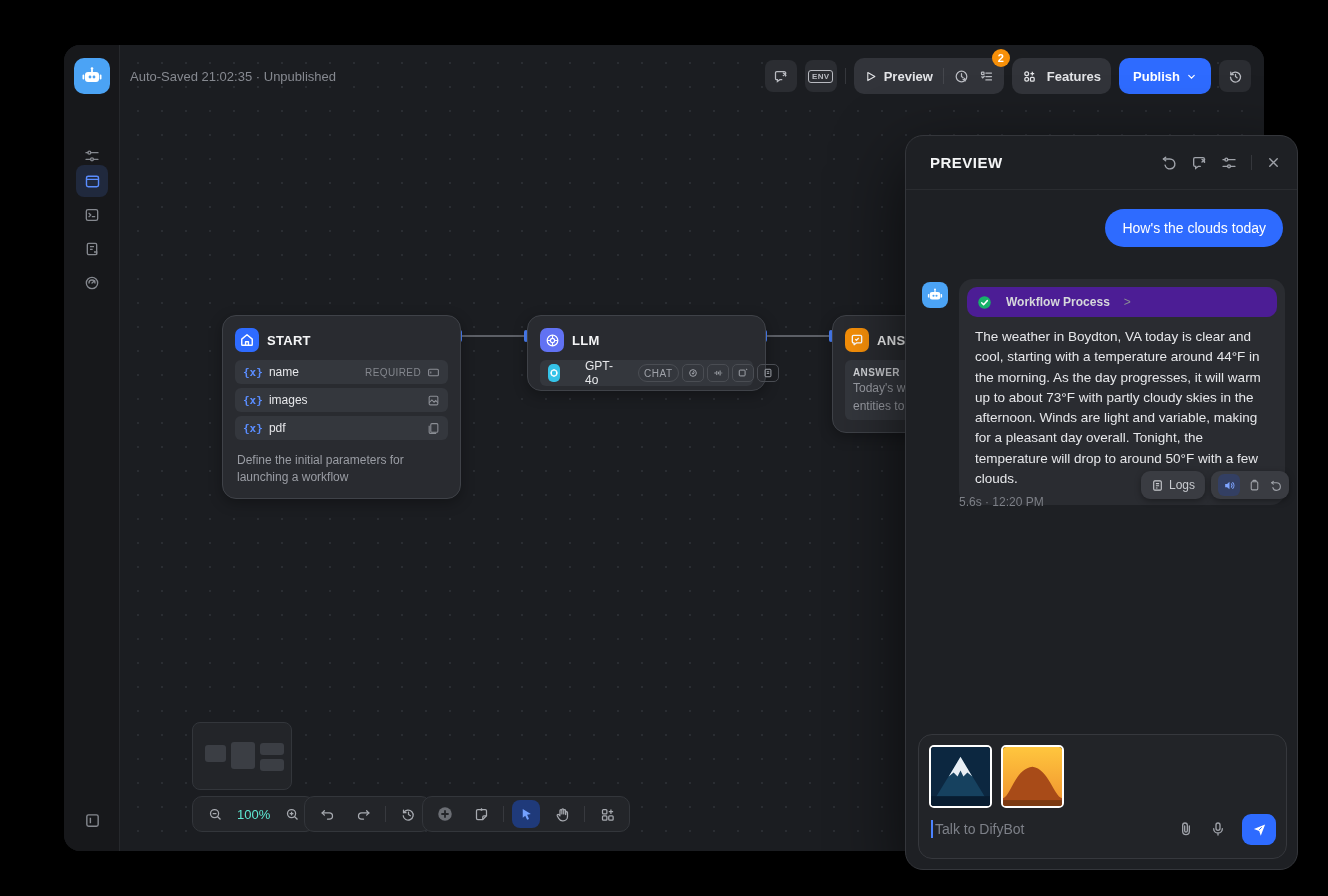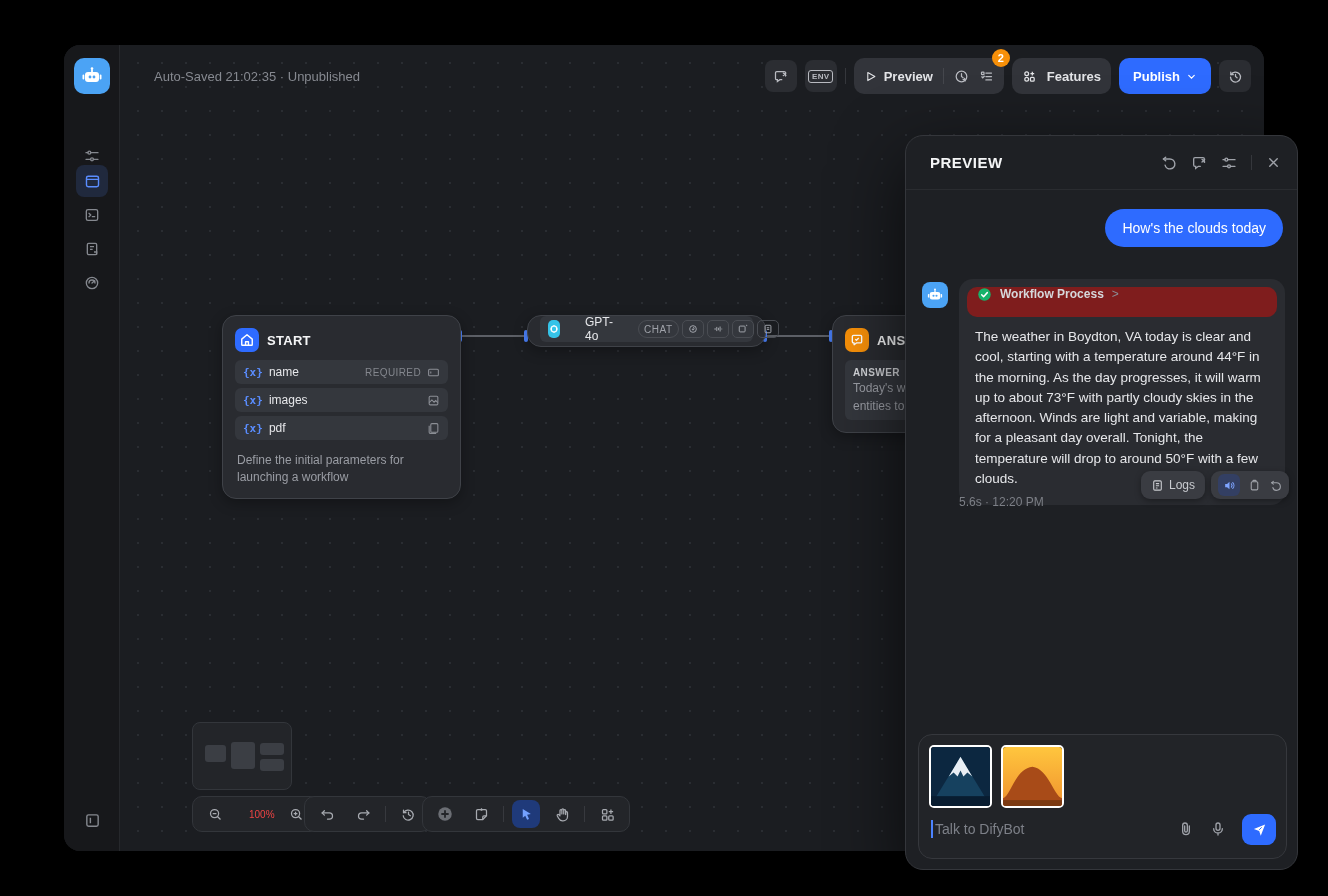--- a/index.html
+++ b/index.html
@@ -20,21 +20,21 @@
 
   
   #sidebar { position:absolute; left:0; top:0; width:56px; height:100%; background:#17181b; border-right:1px solid #26282c; z-index:5; }
   .app-icon { position:absolute; left:10px; top:13px; width:36px; height:36px; border-radius:10px; background:#4ba3f5; display:flex; align-items:center; justify-content:center; }
   .side-ic { position:absolute; left:12px; width:32px; height:32px; border-radius:8px; display:flex; align-items:center; justify-content:center; color:#85888f; }
   .side-ic.active { background:#20293d; color:#5a8dff; }
   .side-divider { position:absolute; left:16px; top:140px; width:24px; height:1px; background:#2b2d31; }
 
   
   #topbar { position:absolute; left:56px; top:0; right:0; height:62px; z-index:6; display:flex; align-items:center; }
-  .autosave { margin-left:34px; color:#868990; font-size:13px;text-align:center; }
+  .autosave { margin-left:10px; color:#868990; font-size:13px;text-align:center; }
   .tb-right { position:absolute; right:13px; display:flex; align-items:center; gap:8px; }
   .icon-btn { width:32px; height:32px; border-radius:8px; background:#2b2d32; color:#b8bac0; display:flex; align-items:center; justify-content:center; }
   .tb-div { width:1px; height:16px; background:#35373c; }
   .pill-group { display:flex; align-items:center; height:36px; background:#32343a; border-radius:10px; padding:0 10px; gap:10px; color:#e3e4e7; position:relative; }
   .pill-group .lbl { font-size:13px; font-weight:600; }
   .pg-div { width:1px; height:16px; background:#45474d; }
   .badge-2 { position:absolute; top:-9px; right:-6px; min-width:18px; height:18px; border-radius:9px; background:#f79009; color:#fff; font-size:11px; font-weight:700; display:flex; align-items:center; justify-content:center; padding:0 5px; }
   .btn-publish { height:36px; background:#2e6bff; border-radius:10px; color:#fff; font-size:13px; font-weight:600; display:flex; align-items:center; gap:6px; padding:0 14px; }
 
   
@@ -50,40 +50,40 @@
   .node-desc { color:#9a9da4; font-size:12px; line-height:1.42; padding:8px 14px 12px; }
   .mini-badge { border:1px solid #4a4d53; border-radius:5px; height:18px; min-width:18px; display:flex; align-items:center; justify-content:center; color:#9fa2a9; padding:0 5px; }
   .chat-badge { font-size:10px; letter-spacing:.5px; border-radius:9px; }
   .edge { position:absolute; height:2px; background:#5c5f66; }
   .handle { position:absolute; width:4px; height:12px; border-radius:2px; background:#4c83ff; }
 
   
   #minimap { position:absolute; left:72px; top:677px; width:100px; height:68px; background:#232529; border:1px solid #33363b; border-radius:8px; }
   #minimap .blk { position:absolute; background:#3b3e44; border-radius:3px; }
   .ctl-group { position:absolute; top:751px; height:36px; background:#232529; border:1px solid #33363b; border-radius:10px; display:flex; align-items:center; padding:0 8px; gap:8px; color:#b4b6bc; }
-  .zoom-label { color:#ef4444; font-size:10px;margin-left:12px; }
+  .zoom-label { color:#5eead4; font-size:13px; }
   .cg-div { width:1px; height:16px; background:#37393e; }
   .tool-btn { width:28px; height:28px; border-radius:8px; display:flex; align-items:center; justify-content:center; color:#a7aab0; }
   .tool-btn.active { background:#1f3a7a; color:#74a1ff; }
   .scroll-thumb { position:absolute; left:838px; top:442px; width:5px; height:34px; border-radius:3px; background:#55585e; }
 
   
   #preview-panel {
     position:absolute; left:905px; top:135px; width:393px; height:735px;
     background:#1e2024; border:1px solid #34363b; border-radius:18px;
     box-shadow:0 24px 70px rgba(0,0,0,.65); z-index:20; overflow:hidden;
   }
   .pv-head { height:54px; display:flex; align-items:center; padding:0 16px 0 24px; border-bottom:1px solid #2a2c30; }
   .pv-title { color:#f4f5f6; font-size:15px; font-weight:700; letter-spacing:.5px; }
   .pv-icons { margin-left:auto; display:flex; align-items:center; gap:14px; color:#9fa2a9; }
   .bubble-user { position:absolute; right:14px; top:73px; background:#2e6bff; color:#fff; font-size:14px; padding:11px 17px; border-radius:20px; }
   .bot-row { position:absolute; left:16px; top:143px; right:12px; }
   .bot-avatar { position:absolute; left:0; top:3px; width:26px; height:26px; border-radius:8px; background:#4ba3f5; display:flex; align-items:center; justify-content:center; }
   .bot-card { margin-left:37px; background:#2a2c31; border-radius:14px; padding:8px 8px 16px; }
-  .wf-pill { background:#7f1d1d; border-radius:10px; height:30px; display:flex; align-items:flex-start; gap:8px; padding:0 10px; }
+  .wf-pill { background:#4c1d95; border-radius:10px; height:30px; display:flex; align-items:center; gap:14px; padding:0 10px; }
   .wf-label { color:#d6d8db; font-size:12px; font-weight:600; }
   .wf-chev { color:#8a8d94; font-size:12px; }
   .bot-text { color:#e6e7ea; font-size:13.5px; line-height:1.5; padding:10px 8px 0; }
   .msg-actions { position:absolute; right:8px; top:335px; display:flex; gap:6px; }
   .act-pill { height:28px; background:#3a3c42; border-radius:9px; display:flex; align-items:center; gap:5px; padding:0 10px; color:#c9cbd0; font-size:12px; box-shadow:0 2px 6px rgba(0,0,0,.35); }
   .spk-btn { width:22px; height:22px; border-radius:6px; background:#333f63; color:#7ea4ff; display:flex; align-items:center; justify-content:center; }
   .msg-meta { position:absolute; left:53px; top:359px; color:#7c7f86; font-size:12px; }
 
   
   #composer { position:absolute; left:12px; bottom:10px; width:369px; height:125px; background:#222428; border:1px solid #36383d; border-radius:14px; padding:10px; }
@@ -150,20 +150,30 @@
           <svg width="13" height="13" viewBox="0 0 24 24" fill="none" stroke="currentColor" stroke-width="2">
               <rect x="7" y="3" width="13" height="16" rx="2"></rect>
               <path d="M4 7v12a2 2 0 0 0 2 2h11"></path>
             </svg>
         </span>
       </div>
       <div class="node-desc">Define the initial parameters for launching a workflow</div>
     </div>
 
     <div class="node" style="left:407px; top:270px; width:239px;">
+      <div class="node-head">
+        <span class="node-ic" style="background:#6172f3;">
+          <svg width="15" height="15" viewBox="0 0 24 24" fill="none" stroke="#fff" stroke-width="1.9">
+              <circle cx="12" cy="12" r="8.5"></circle>
+              <path d="M12 3.5v5M12 15.5v5M8.5 12h-5M20.5 12h-5"></path>
+              <circle cx="12" cy="12" r="3.4"></circle>
+            </svg>
+        </span>
+        <span class="node-title">LLM</span>
+      </div>
       <div class="node-row" style="height:26px;gap:25px;">
         <span style="width:18px;height:18px;border-radius:5px;background:#35c3e8;display:flex;align-items:center;justify-content:center;">
           <svg width="12" height="12" viewBox="0 0 24 24" fill="none" stroke="#fff" stroke-width="2">
               <circle cx="12" cy="12" r="6.5"></circle>
               <path d="M12 5.5 17 9v6l-5 3.5L7 15V9z"></path>
             </svg>
         </span>
         <span class="row-name">GPT-4o</span>
         <span class="row-right" style="gap:3px;">
           <span class="mini-badge chat-badge">CHAT</span>

